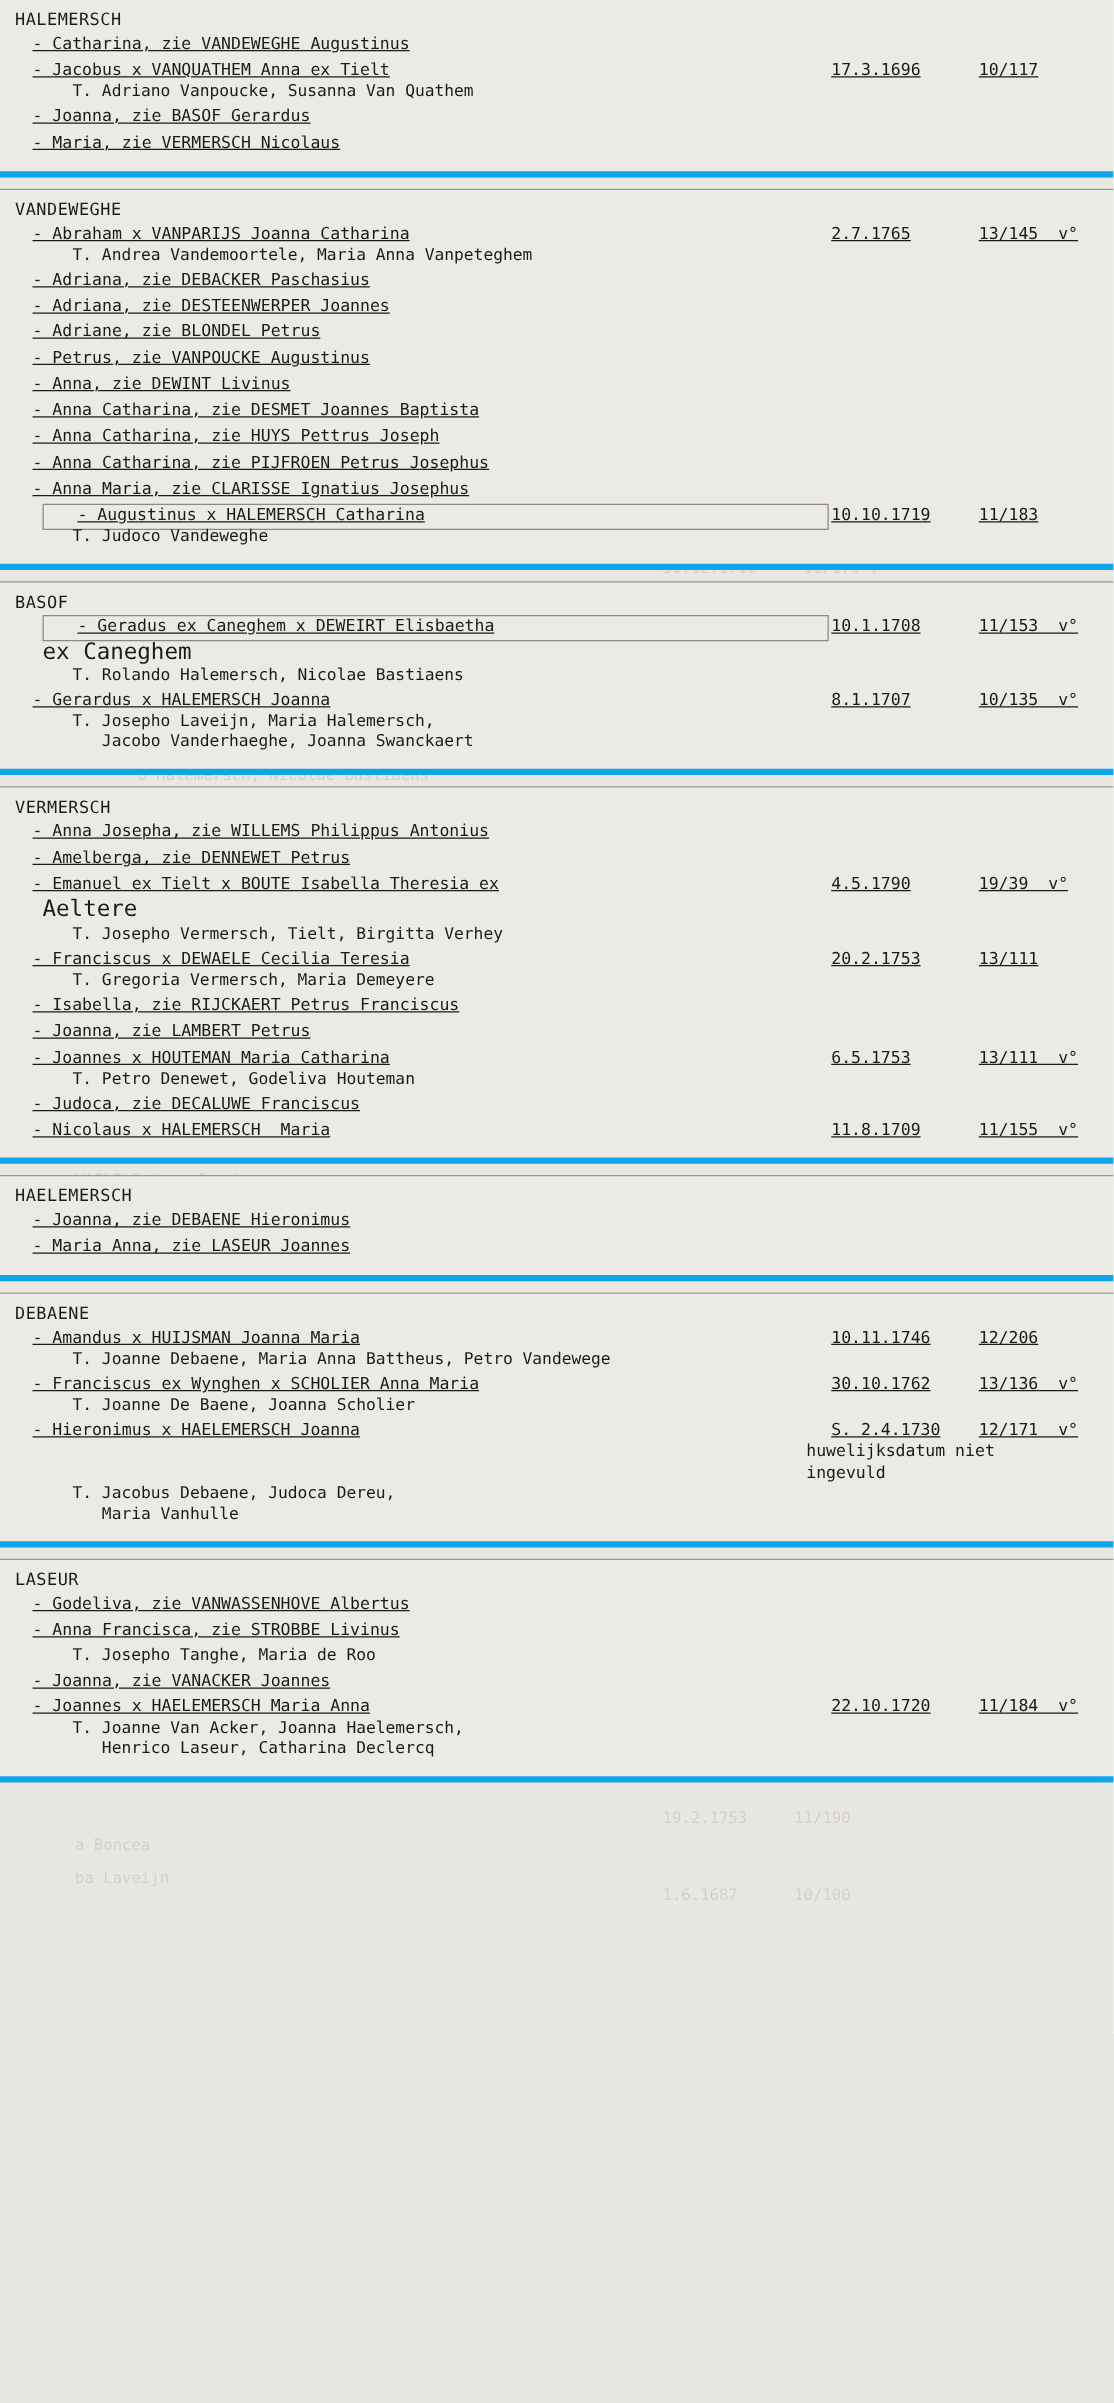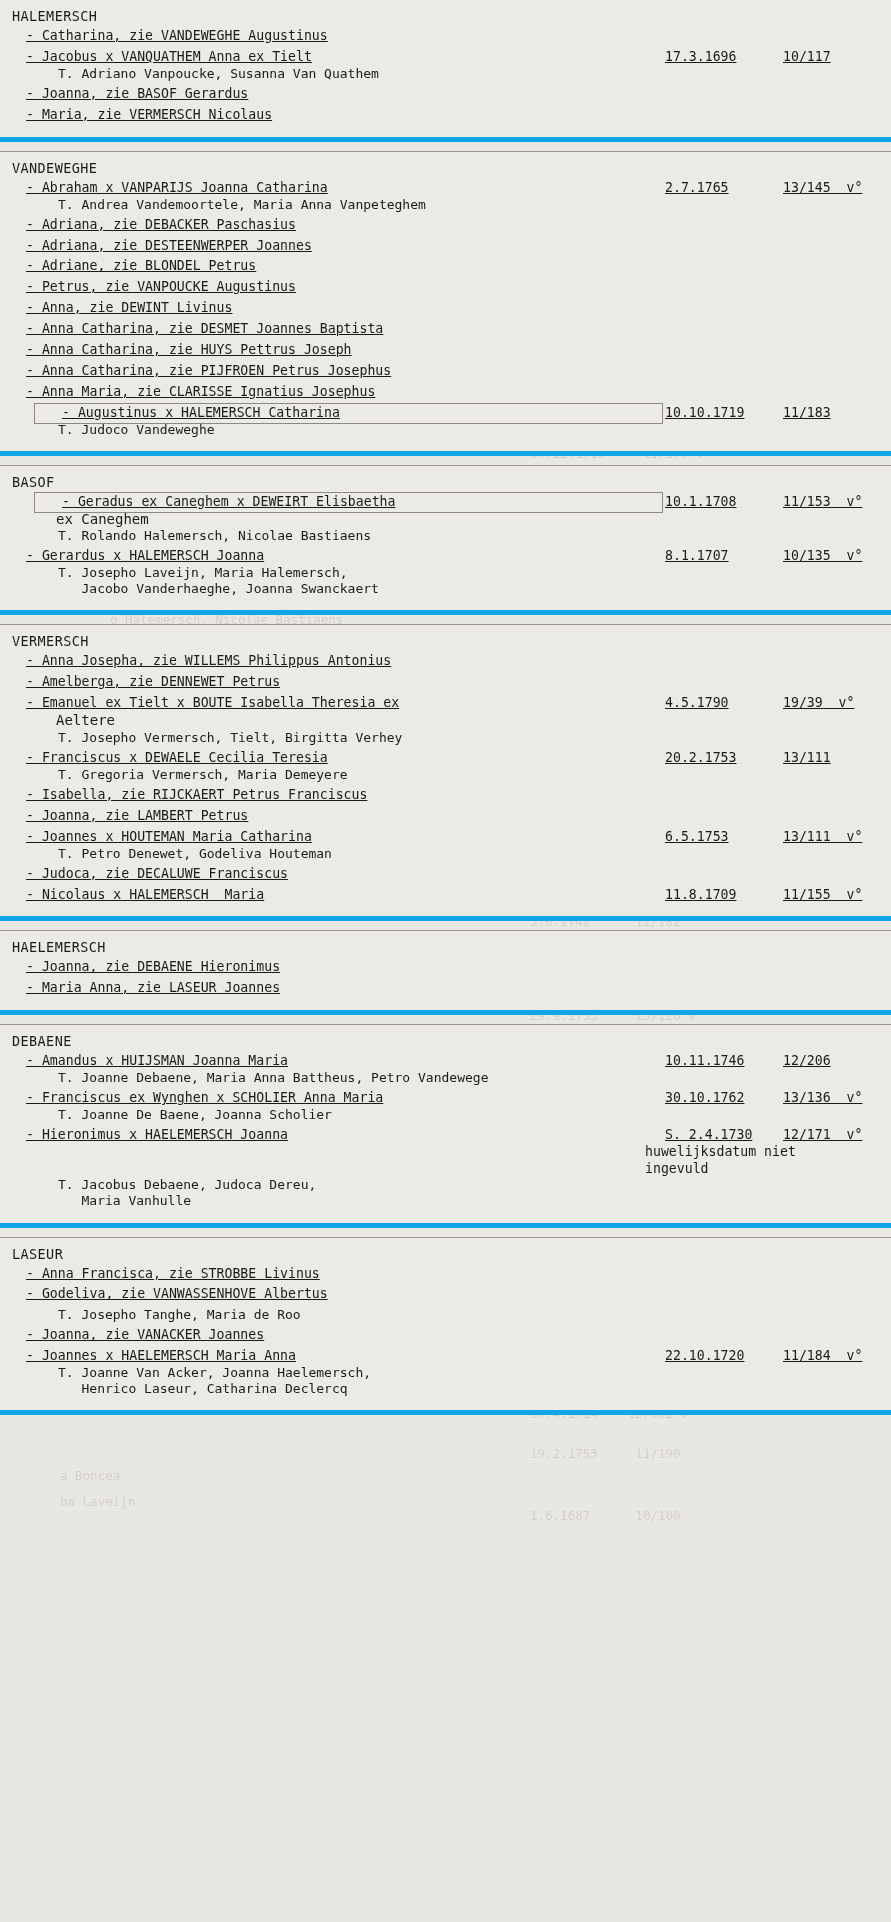--- a/index.html
+++ b/index.html
@@ -85,22 +85,22 @@
     text-align: left;
     white-space: pre;
   }
   .witness {
     padding-left: 58px;
     font-size: 13.0px;
     line-height: 1.24;
     white-space: pre-wrap;
   }
   .cont {
-    padding-left: 56px;
-    font-size: 14px;
+    padding-left: 34px;
+    font-size: 18px;
     line-height: 1.26;
   }
   .note {
     font-size: 13.2px;
     line-height: 1.26;
     white-space: pre-wrap;
   }
   .boxed .main {
     outline: 1px solid #8d8880;
     outline-offset: 1px;
@@ -404,28 +404,28 @@
           <div class="note" style="margin-left: 645px;">huwelijksdatum niet
 ingevuld</div>
           <div class="witness">T. Jacobus Debaene, Judoca Dereu,</div>
           <div class="witness">   Maria Vanhulle</div>
         </div>
       </div>
       <div class="block">
         <div class="surname">LASEUR</div>
         <div class="entry">
           <div class="row">
+            <div class="main">- Godeliva, zie VANWASSENHOVE Albertus</div>
+            <div class="date"></div>
+            <div class="ref"></div>
+          </div>
+        </div>
+        <div class="entry">
+          <div class="row">
             <div class="main">- Anna Francisca, zie STROBBE Livinus</div>
-            <div class="date"></div>
-            <div class="ref"></div>
-          </div>
-        </div>
-        <div class="entry">
-          <div class="row">
-            <div class="main">- Godeliva, zie VANWASSENHOVE Albertus</div>
             <div class="date"></div>
             <div class="ref"></div>
           </div>
         </div>
         <div class="entry">
           <div class="witness">T. Josepho Tanghe, Maria de Roo</div>
         </div>
         <div class="entry">
           <div class="row">
             <div class="main">- Joanna, zie VANACKER Joannes</div>

